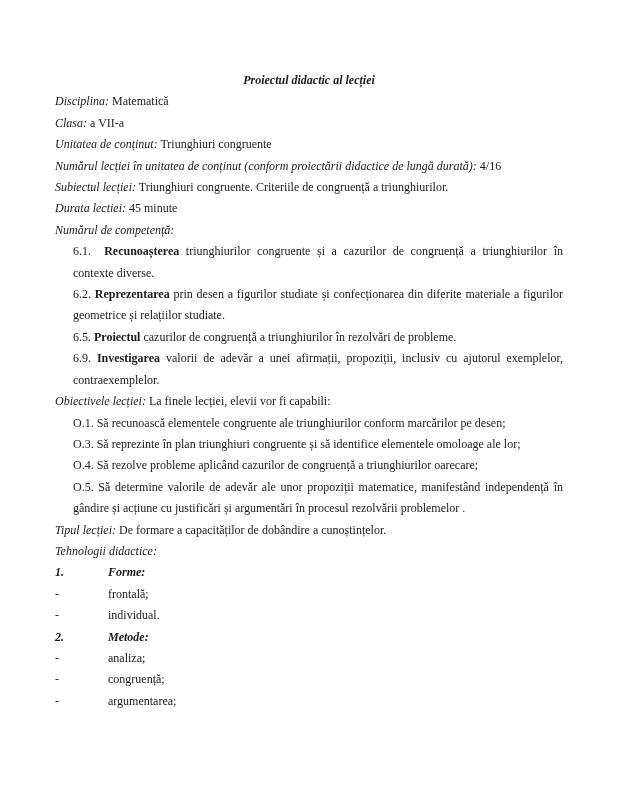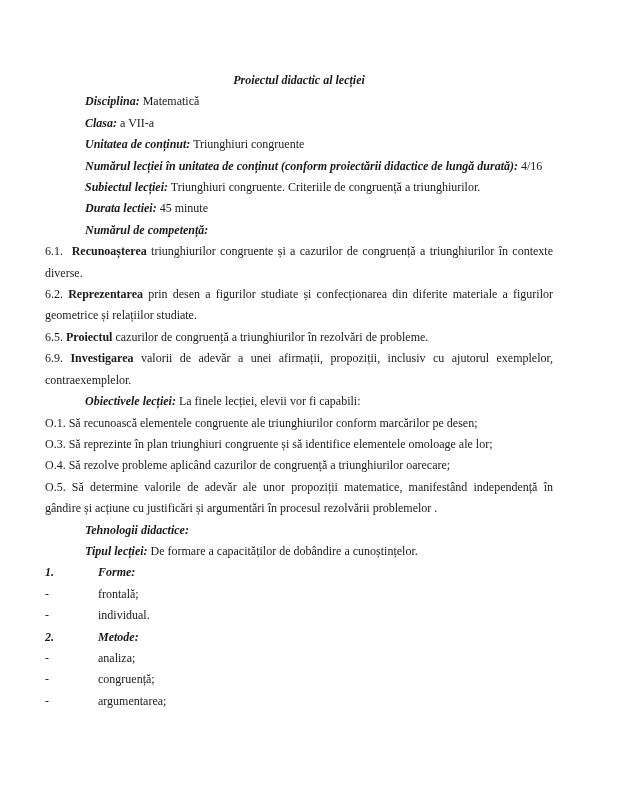--- a/index.html
+++ b/index.html
@@ -2,25 +2,25 @@
 <html><head>
   <meta charset="utf-8">
   <style>
     html, body { margin: 0; padding: 0; background: #ffffff; }
     body {
       width: 618px; height: 800px; overflow: hidden;
       font-family: "Liberation Serif", serif;
       font-size: 12px; color: #1a1a1a;
     }
     .page { position: relative; width: 618px; height: 800px; }
-    .content { position: absolute; left: 45px; top: 70px; width: 508px; }
+    .content { position: absolute; left: 55px; top: 70px; width: 508px; }
     .line { line-height: 21.4px; margin: 0; white-space: nowrap; }
-    .just { white-space: normal; text-align: justify; text-align-last: left; }
+    .just { white-space: normal; text-align: justify; text-align-last: left; margin-left: 18px; }
     .title { text-align: center; font-weight: bold; font-style: italic; }
-    .lbl { font-weight: bold; font-style: italic; margin-left: 40px; }
+    .lbl { font-weight: normal; font-style: italic; }
     b { font-weight: bold; }
     .li { display: flex; line-height: 21.4px; }
     .li .mark { width: 53px; flex: none; }
     .li .mark.bi { font-weight: bold; font-style: italic; }
     .li .txt.bi { font-weight: bold; font-style: italic; }
   </style>
 </head>
 <body>
 
 <div class="page">
@@ -42,23 +42,23 @@
     <p class="line just"><span>6.5.</span> <b>Proiectul</b><span> cazurilor de congruență a triunghiurilor în rezolvări de probleme.</span></p>
     <p class="line just"><span>6.9.</span> <b>Investigarea</b><span> valorii de adevăr a unei afirmații, propoziții, inclusiv cu ajutorul exemplelor, contraexemplelor.</span></p>
 
     <p class="line"><span class="lbl">Obiectivele lecției:</span><span> La finele lecției, elevii vor fi capabili:</span></p>
 
     <p class="line just">O.1. Să recunoască elementele congruente ale triunghiurilor conform marcărilor pe desen;</p>
     <p class="line just">O.3. Să reprezinte în plan triunghiuri congruente și să identifice elementele omoloage ale lor;</p>
     <p class="line just">O.4. Să rezolve probleme aplicând cazurilor de congruență a triunghiurilor oarecare;</p>
     <p class="line just">O.5. Să determine valorile de adevăr ale unor propoziții matematice, manifestând independență în gândire și acțiune cu justificări și argumentări în procesul rezolvării problemelor .</p>
 
+    <p class="line"><span class="lbl">Tipul lecției:</span><span> De formare a capacităților de dobândire a cunoștințelor.</span></p>
+
     <p class="line lbl">Tehnologii didactice:</p>
-
-    <p class="line"><span class="lbl">Tipul lecției:</span><span> De formare a capacităților de dobândire a cunoștințelor.</span></p>
 
     <div class="li">
       <span class="mark bi">1.</span>
       <span class="txt bi">Forme:</span>
     </div>
     <div class="li">
       <span class="mark">-</span>
       <span class="txt">frontală;</span>
     </div>
     <div class="li">

